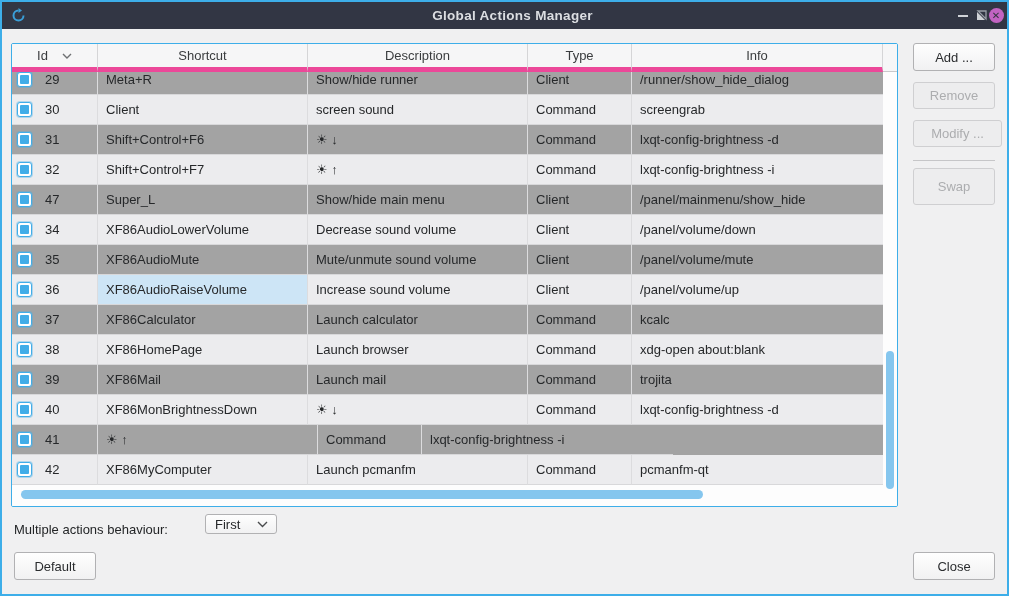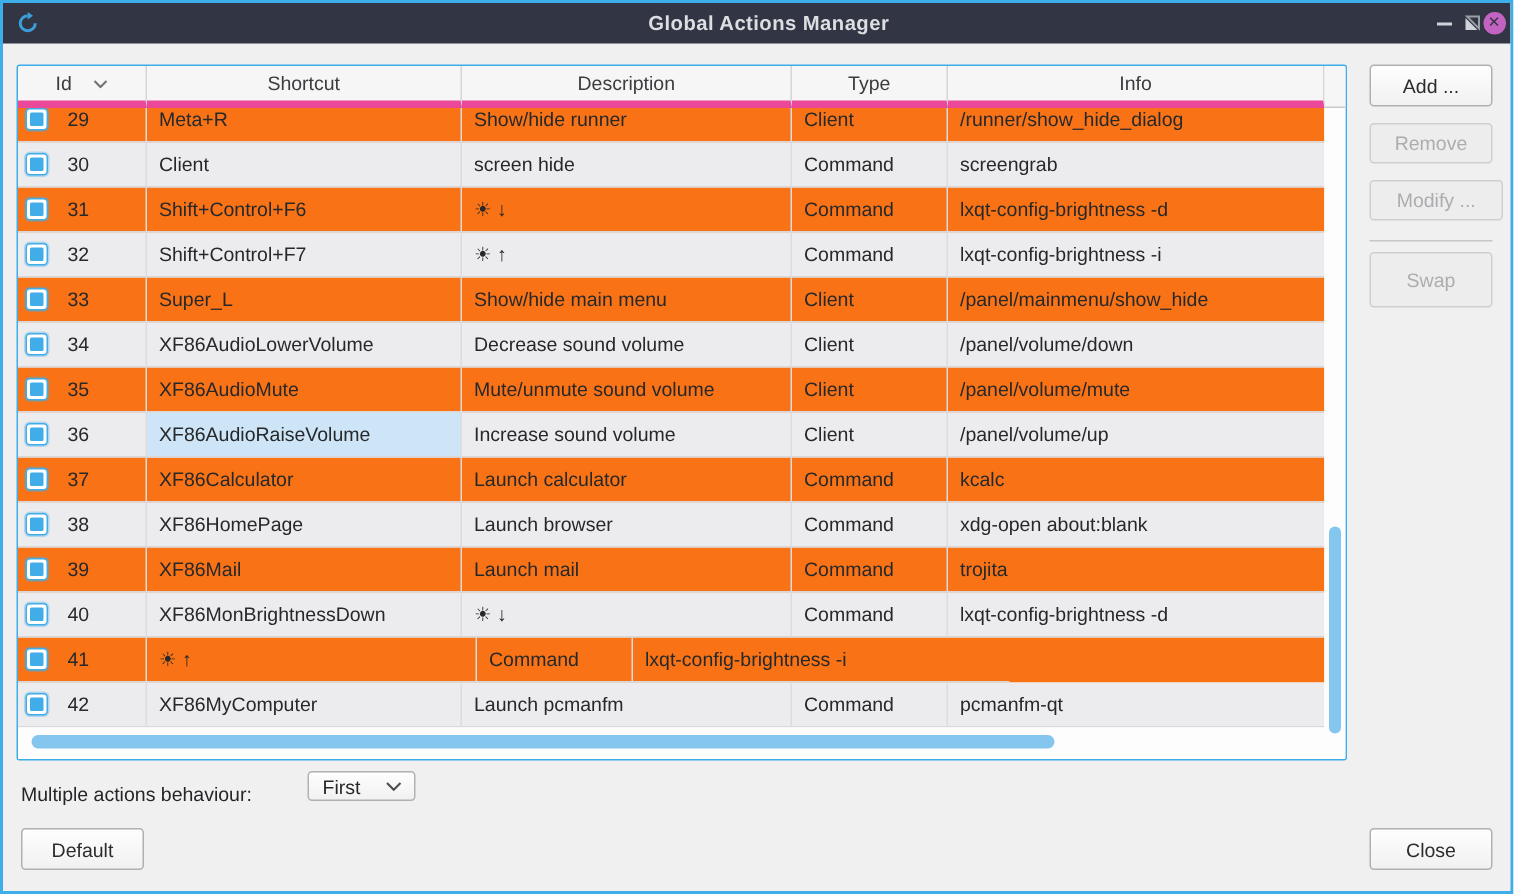--- a/index.html
+++ b/index.html
@@ -30,21 +30,21 @@
            background:#f6f6f7; }
   .th { height:28px; display:flex; align-items:center; justify-content:center;
         border-right:1px solid #d5d5d7; border-bottom:5px solid #ec4899; color:#3a3c3e; }
   .th:last-child { border-right:none; }
   .th .sort { margin-left:14px; display:inline-flex; }
   .w-id{width:86px;} .w-sc{width:210px;} .w-de{width:220px;} .w-ty{width:104px;} .w-in{width:251px;}
   .th-fill { width:14px; border-bottom:1px solid #c9c9cb; background:#f6f6f7; }
 
   .rows-viewport { position:absolute; left:0; top:28px; width:871px; height:413px; overflow:hidden; }
   .rows-inner { margin-top:-7px; }
-  .trow { display:flex; height:30px; background:#f97316; }
+  .trow { display:flex; height:30px; background:#a3a3a3; }
   .trow.alt { background:#ececee; }
   .td { height:30px; display:flex; align-items:center; padding-left:8px;
         border-right:1px solid #dcdcde; border-bottom:1px solid #d8d8da;
         white-space:nowrap; overflow:hidden; }
   .td:last-child { border-right:none; }
   .td.sel { background:#cde5f6; }
   .cell-id { padding-left:5px; }
   .cell-id .num { margin-left:13px; }
 
   .checkbox { width:15px; height:15px; border:1px solid #41ade8; border-radius:3px; background:#fff;
@@ -153,21 +153,21 @@
   </div>
           <div class="trow alt">
     <div class="td w-id cell-id">
       <span class="checkbox"></span>
       <span class="num">30</span>
     </div>
     <div class="td w-sc cell-shortcut">
               <span>Client</span>
             </div>
     <div class="td w-de">
-              <span>screen hide</span>
+              <span>screen sound</span>
             </div>
     <div class="td w-ty">
               <span>Command</span>
             </div>
     <div class="td w-in">
               <span>screengrab</span>
             </div>
   </div>
           <div class="trow">
     <div class="td w-id cell-id">
@@ -201,21 +201,21 @@
     <div class="td w-ty">
               <span>Command</span>
             </div>
     <div class="td w-in">
               <span>lxqt-config-brightness -i</span>
             </div>
   </div>
           <div class="trow">
     <div class="td w-id cell-id">
       <span class="checkbox"></span>
-      <span class="num">33</span>
+      <span class="num">47</span>
     </div>
     <div class="td w-sc cell-shortcut">
               <span>Super_L</span>
             </div>
     <div class="td w-de">
               <span>Show/hide main menu</span>
             </div>
     <div class="td w-ty">
               <span>Client</span>
             </div>

